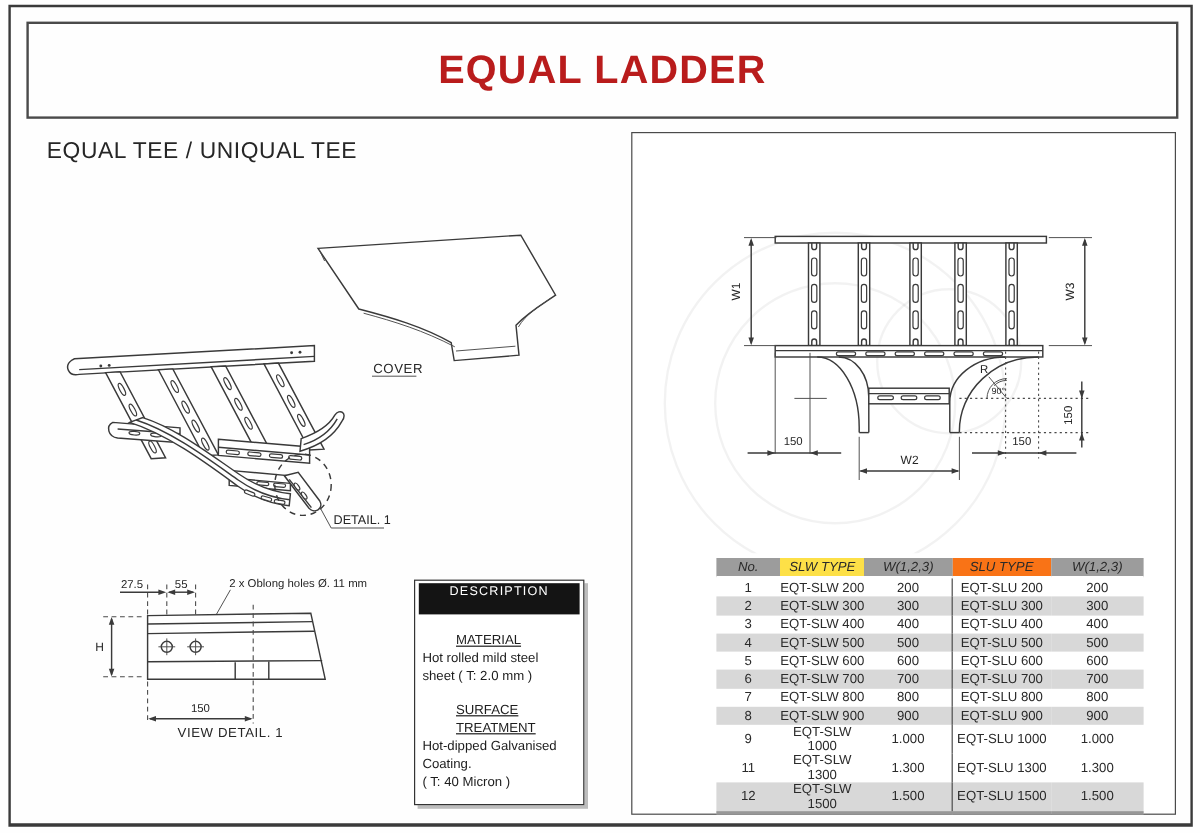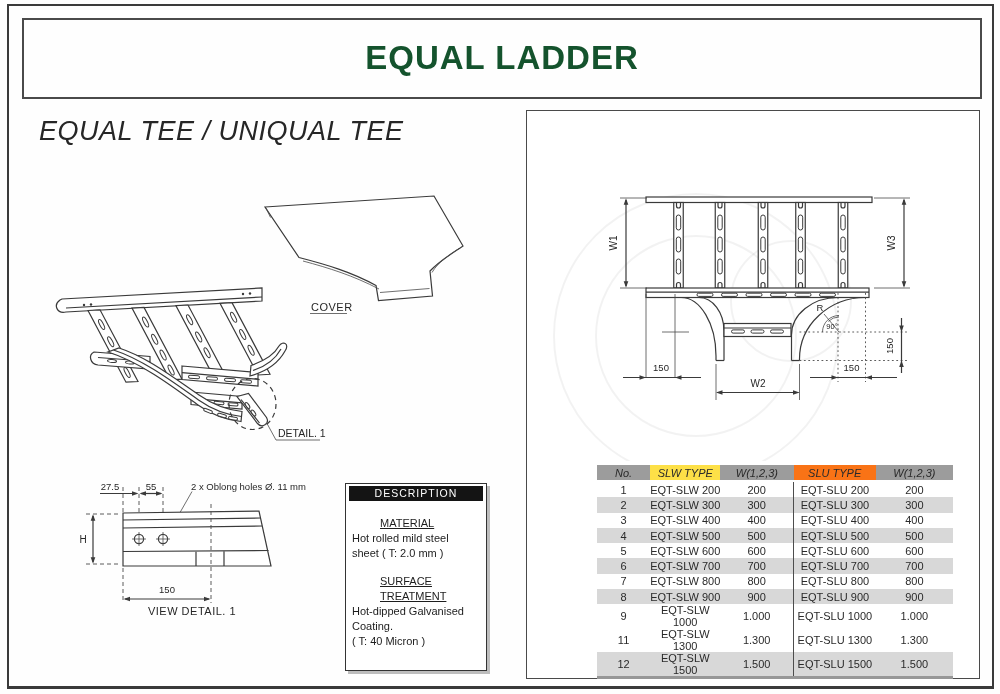--- a/index.html
+++ b/index.html
@@ -2,30 +2,30 @@
 <html><head>
 <meta charset="utf-8">
 <style>
   html,body{margin:0;padding:0;background:#ffffff;width:1000px;height:694px;overflow:hidden;
     font-family:"Liberation Sans", sans-serif;-webkit-font-smoothing:antialiased;}
   .page{position:absolute;left:0;top:0;width:1000px;height:694px;background:#fefefe;color:#222;}
   .page-border{position:absolute;left:7px;top:4px;width:983px;height:680px;
     border:2px solid #3a3a3a;border-bottom-width:3px;}
   .title-box{position:absolute;left:22px;top:18px;width:956px;height:77px;border:2px solid #4a4a4a;}
   .title-box h1{margin:0;width:100%;text-align:center;line-height:75px;font-size:33px;
-    font-weight:bold;letter-spacing:1px;color:#14532d;}
-  .section-heading{position:absolute;left:39px;top:116px;font-size:27px;letter-spacing:.5px;color:#262626;font-style:italic;}
+    font-weight:bold;letter-spacing:1px;color:#b91c1c;}
+  .section-heading{position:absolute;left:39px;top:116px;font-size:19px;letter-spacing:.5px;color:#262626;}
   .right-panel{position:absolute;left:526px;top:110px;width:452px;height:567px;border:1.5px solid #4a4a4a;background:#fff;}
   .plan-svg{position:absolute;left:0;top:0;}
   .iso-svg{position:absolute;left:30px;top:150px;}
   .detail-svg{position:absolute;left:55px;top:465px;}
   
   .desc-box{position:absolute;left:345px;top:483px;width:142px;height:188px;background:#fff;
     border:1.5px solid #333;box-shadow:3px 3px 0 #bdbdbd;box-sizing:border-box;}
-  .desc-header{margin:2px 3px 0 3px;height:15px;line-height:15px;text-align:center;
+  .desc-header{margin:2px 3px 0 3px;height:26px;line-height:15px;text-align:center;
     font-size:10.5px;letter-spacing:1px;}
   .desc-body{padding:15px 5px 0 6px;font-size:11px;line-height:14.8px;color:#1d1d1d;}
   .desc-body .hd{text-decoration:underline;padding-left:28px;}
   .desc-gap{height:14px;}
   
   .spec-table{position:absolute;left:70px;top:354px;width:356px;border-collapse:collapse;
     font-size:11px;color:#2a2a2a;table-layout:fixed;border-bottom:3px solid #979797;}
   .spec-table th{font-weight:normal;height:15px;border-bottom:2px solid #fff;padding:0;}
   .spec-table td{height:15.3px;padding:0;text-align:center;}
   .spec-table th{text-align:center;font-style:italic;}

